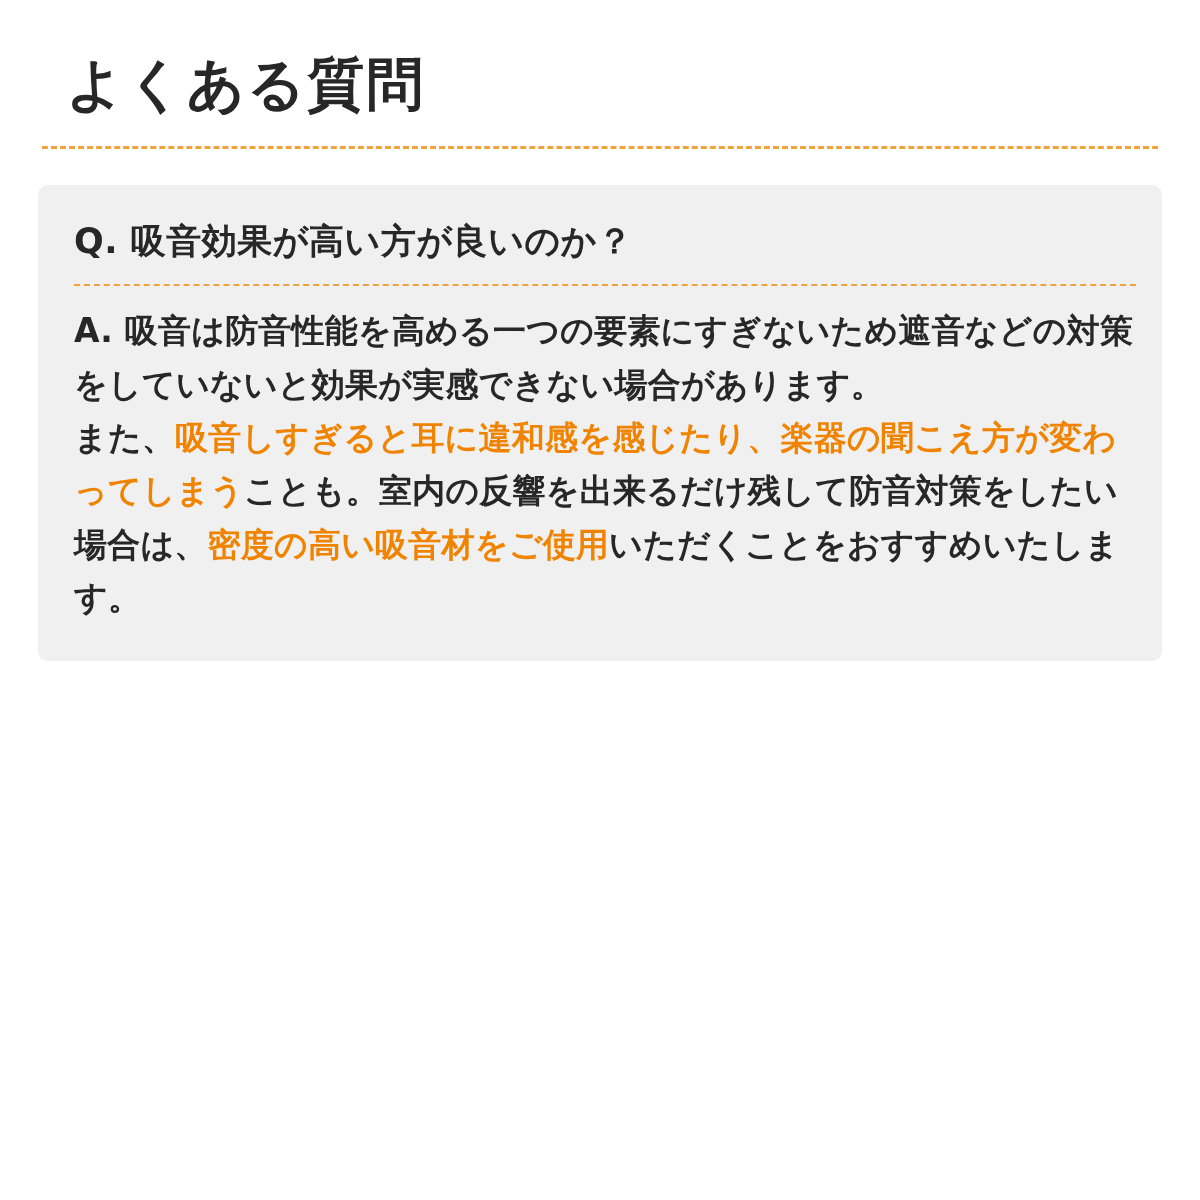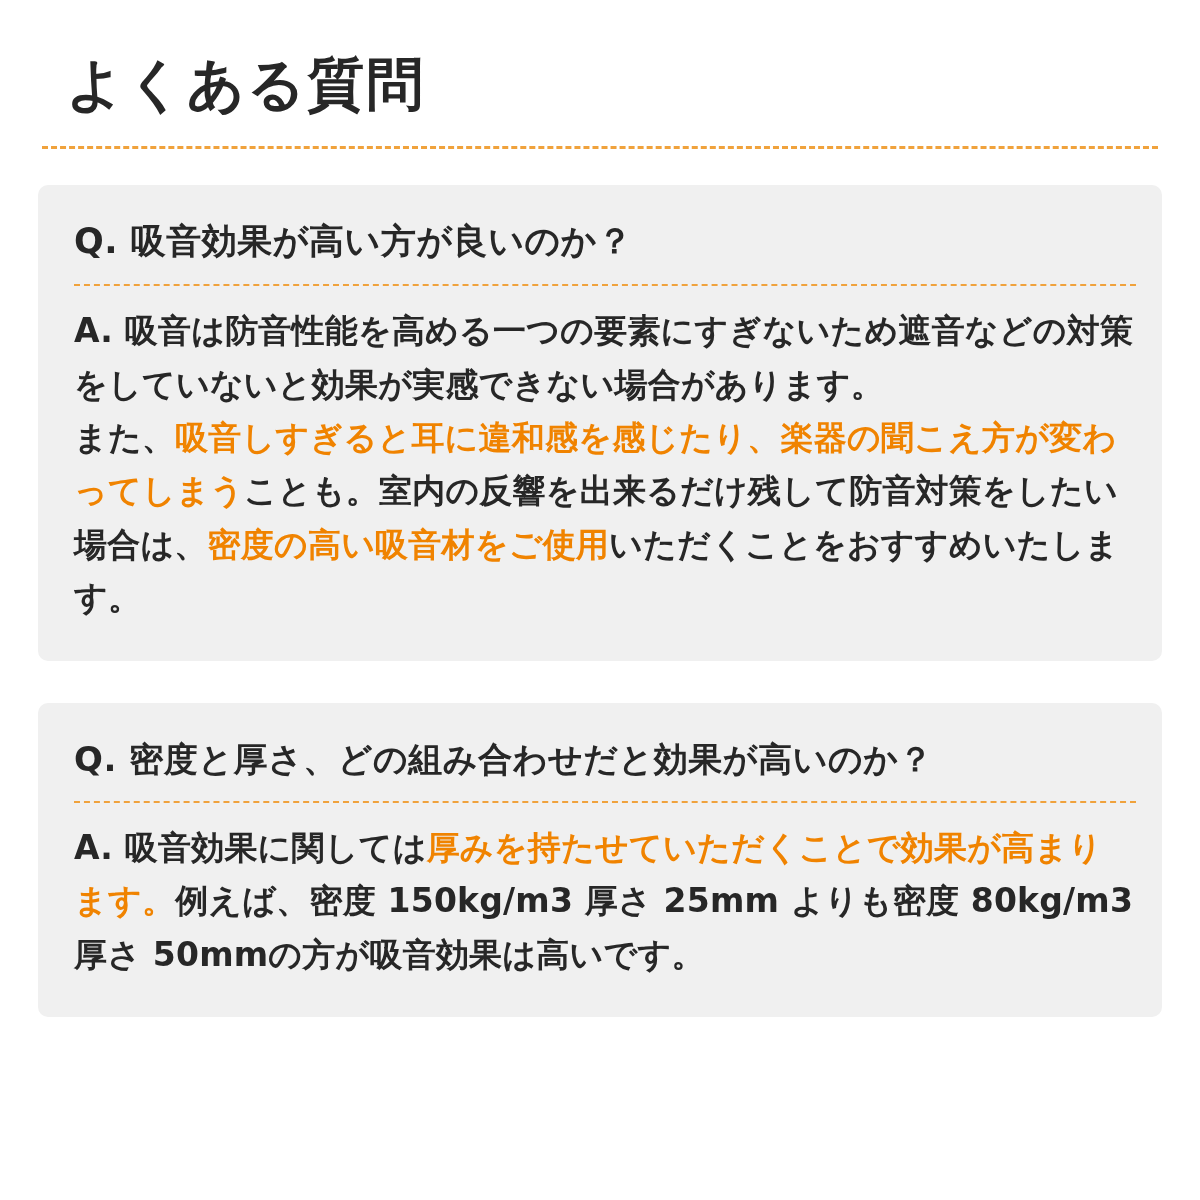--- a/index.html
+++ b/index.html
@@ -87,22 +87,15 @@
 
     <section class="faq-card card-1">
       <div class="faq-question">Q. 吸音効果が高い方が良いのか？</div>
       <hr class="q-divider">
       <div class="faq-answer">
         <span>A. 吸音は防音性能を高める一つの要素にすぎないため遮音などの対策をしていないと効果が実感できない場合があります。</span><br>
         <span>また、</span><span class="hl">吸音しすぎると耳に違和感を感じたり、楽器の聞こえ方が変わってしまう</span><span>ことも。室内の反響を出来るだけ残して防音対策をしたい場合は、</span><span class="hl">密度の高い吸音材をご使用</span><span>いただくことをおすすめいたします。</span>
       </div>
     </section>
 
-    <section class="faq-card card-2">
-      <div class="faq-question">Q. 密度と厚さ、どの組み合わせだと効果が高いのか？</div>
-      <hr class="q-divider">
-      <div class="faq-answer">
-        <span>A. 吸音効果に関しては</span><span class="hl">厚みを持たせていただくことで効果が高まります。</span><span>例えば、密度 150kg/m3 厚さ 25mm よりも密度 80kg/m3 厚さ 50mmの方が吸音効果は高いです。</span>
-      </div>
-    </section>
 
   </div>
 </div>
 
 </body></html>

